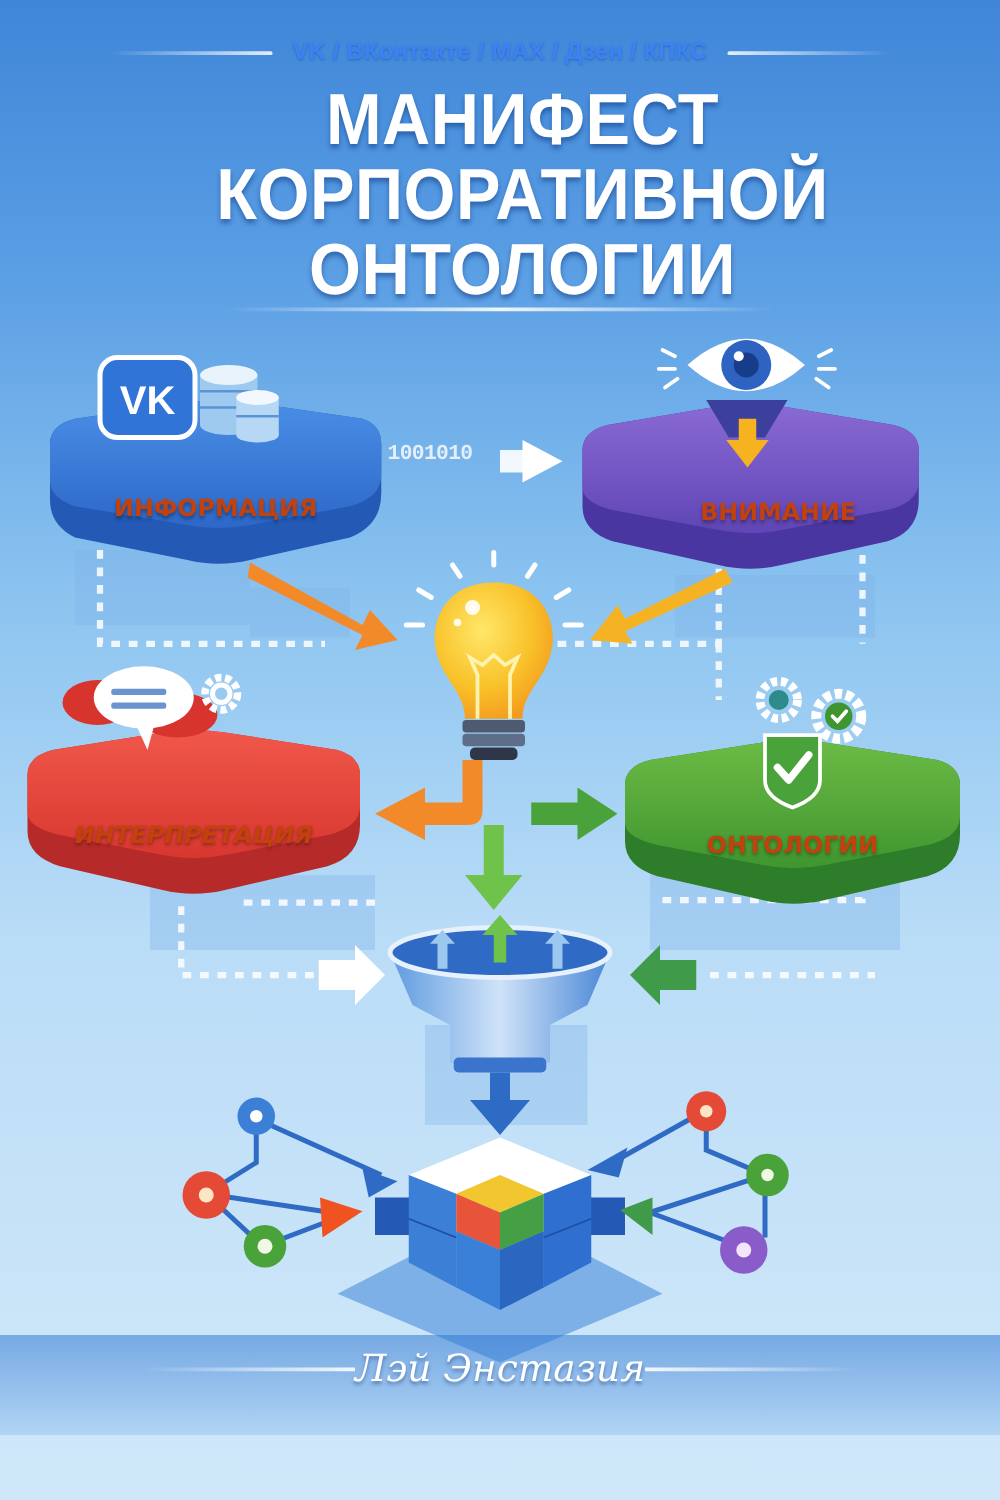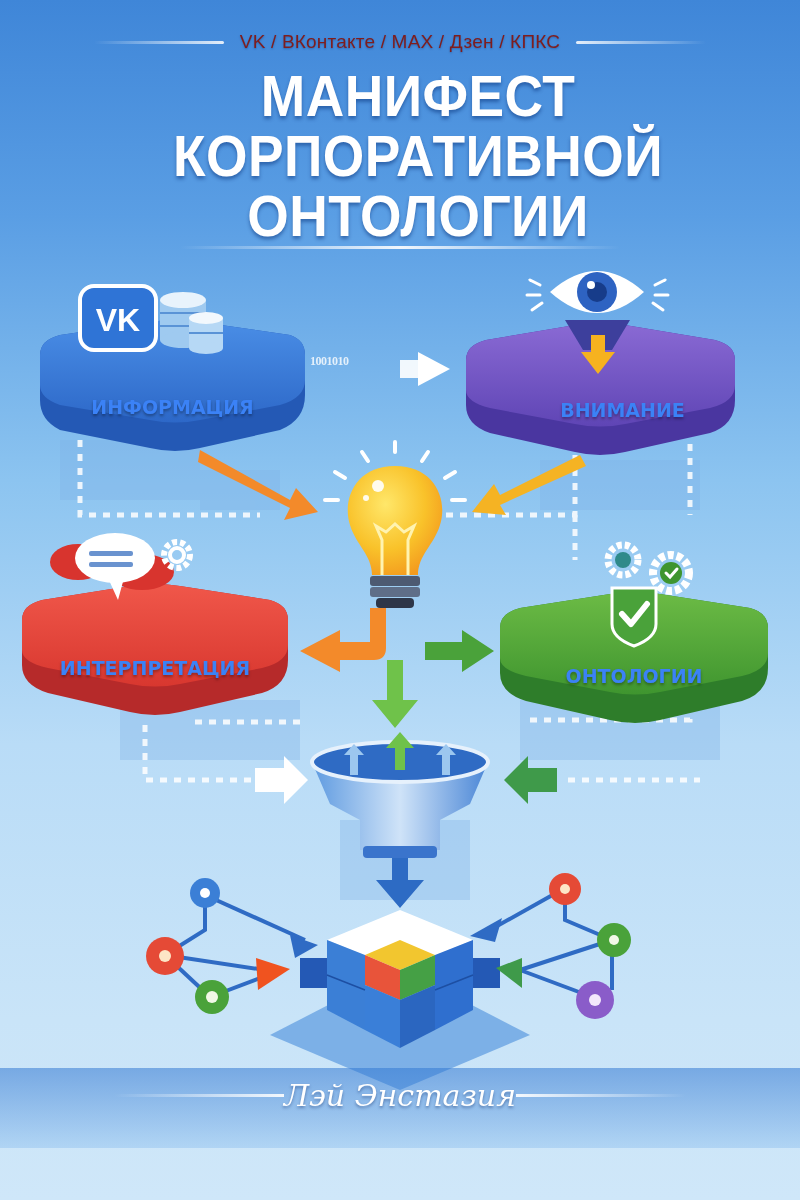--- a/index.html
+++ b/index.html
@@ -3,28 +3,28 @@
 <meta charset="utf-8">
 <style>
   html,body{margin:0;padding:0;}
   body{width:800px;height:1200px;overflow:hidden;position:relative;
     font-family:"DejaVu Sans","Liberation Sans",sans-serif;
     background:linear-gradient(180deg,#3f86d8 0%,#5a9ee4 18%,#8cc4f0 40%,#b9dcf7 62%,#c9e4f8 85%,#cfe7f9 100%);}
   .abs{position:absolute;}
   .topline{position:absolute;top:28px;left:0;width:800px;height:28px;display:flex;align-items:center;justify-content:center;gap:16px;}
   .topline .rule{height:3px;width:130px;background:linear-gradient(90deg,rgba(255,255,255,0),rgba(255,255,255,.85));border-radius:2px;}
   .topline .rule.r{background:linear-gradient(90deg,rgba(255,255,255,.85),rgba(255,255,255,0));}
-  .topline .txt{color:#7f1d1d;font-weight:normal;font-size:19px;font-family:"Liberation Sans",sans-serif;letter-spacing:.2px;text-shadow:0 1px 2px rgba(0,40,100,.35);text-align:right;}
+  .topline .txt{color:#3b82f6;font-weight:bold;font-size:19px;font-family:"Liberation Sans",sans-serif;letter-spacing:.2px;text-shadow:0 1px 2px rgba(0,40,100,.35);text-align:right;}
   .title{position:absolute;top:66px;left:0;width:800px;text-align:center;color:#fff;
     font-family:"Liberation Sans",sans-serif;font-weight:bold;font-size:58px;line-height:60px;letter-spacing:.5px;
     text-shadow:0 3px 4px rgba(0,40,110,.45);padding-left:18px;}
   .title div{transform:scaleX(.92);}
   .title-rule{position:absolute;top:246px;left:180px;width:440px;height:3px;background:linear-gradient(90deg,rgba(255,255,255,0),rgba(255,255,255,.9),rgba(255,255,255,0));}
-  .plat-label{position:absolute;color:#3b82f6;font-weight:bold;font-family:"DejaVu Sans",sans-serif;font-size:19px;text-shadow:0 2px 3px rgba(0,0,0,.35);text-align:center;white-space:nowrap;}
-  .binary{position:absolute;left:310px;top:354px;color:rgba(255,255,255,.8);font-weight:bold;font-size:12px;font-family:Liberation Serif, serif;letter-spacing:-.5px;}
+  .plat-label{position:absolute;color:#c2410c;font-weight:bold;font-family:"DejaVu Sans",sans-serif;font-size:19px;text-shadow:0 2px 3px rgba(0,0,0,.35);text-align:center;white-space:nowrap;}
+  .binary{position:absolute;left:310px;top:354px;color:rgba(255,255,255,.8);font-weight:bold;font-size:17px;font-family:Liberation Mono, monospace;letter-spacing:-.5px;}
   .footer{position:absolute;left:0;top:1068px;width:800px;height:80px;background:linear-gradient(180deg,rgba(50,120,210,.55),rgba(90,160,230,.25));}
   .author{position:absolute;top:1078px;left:0;width:800px;display:flex;align-items:center;justify-content:center;gap:0;}
   .author .rule{height:3px;width:170px;background:linear-gradient(90deg,rgba(255,255,255,0),rgba(255,255,255,.9));}
   .author .rule.r{background:linear-gradient(90deg,rgba(255,255,255,.9),rgba(255,255,255,0));}
   .author .name{color:#fff;font-family:"DejaVu Serif",serif;font-style:italic;font-size:30px;text-shadow:0 2px 3px rgba(0,30,90,.4);}
 </style>
 </head>
 <body>
 
 <div class="topline">
@@ -275,21 +275,21 @@
       <circle cx="614" cy="940" r="5" fill="#f2f8e6"></circle>
     <circle cx="595" cy="1000" r="19" fill="#8a5cc9"></circle>
       <circle cx="595" cy="1000" r="6" fill="#f3e6fb"></circle>
   </g>
 </svg>
 
 <div class="binary">1001010</div>
 
 <div class="plat-label" style="left:40px;top:396px;width:265px;">ИНФОРМАЦИЯ</div>
 <div class="plat-label" style="left:488px;top:399px;width:269px;">ВНИМАНИЕ</div>
-<div class="plat-label" style="left:22px;top:657px;width:266px;">ИНТЕРПРЕТАЦИЯ</div>
+<div class="plat-label" style="left:22px;top:657px;width:266px;font-style:italic;">ИНТЕРПРЕТАЦИЯ</div>
 <div class="plat-label" style="left:500px;top:665px;width:268px;">ОНТОЛОГИИ</div>
 
 <div class="footer"></div>
 <div class="author">
   <span class="rule"></span>
   <span class="name">Лэй Энстазия</span>
   <span class="rule r"></span>
 </div>
 
 </body></html>

